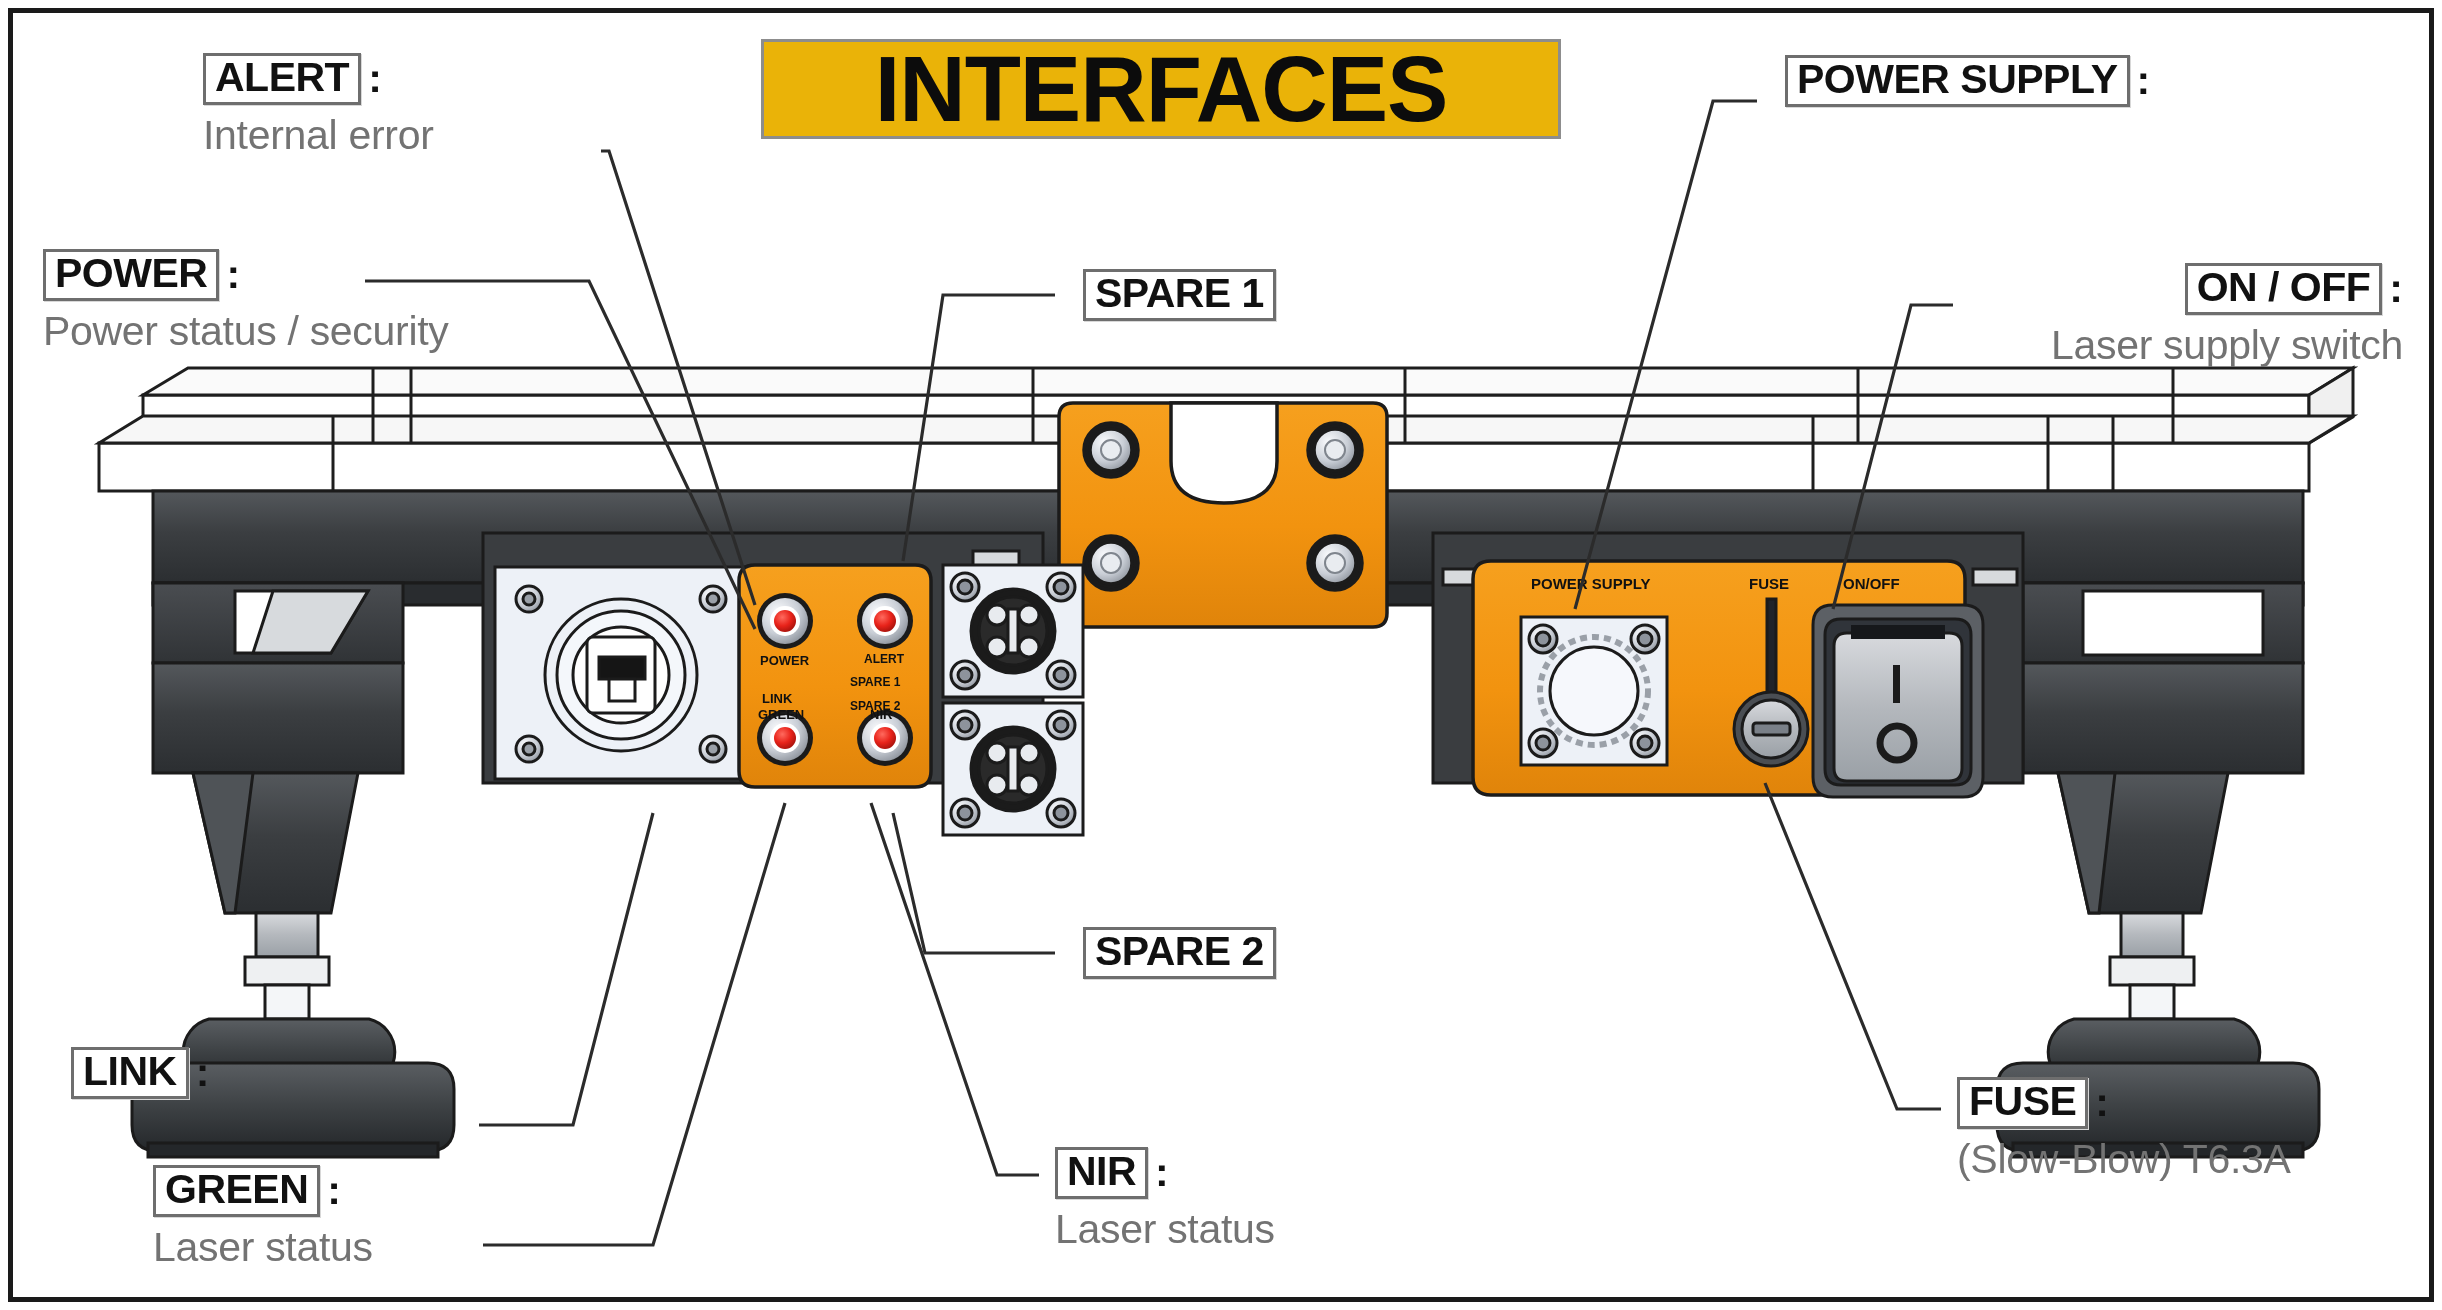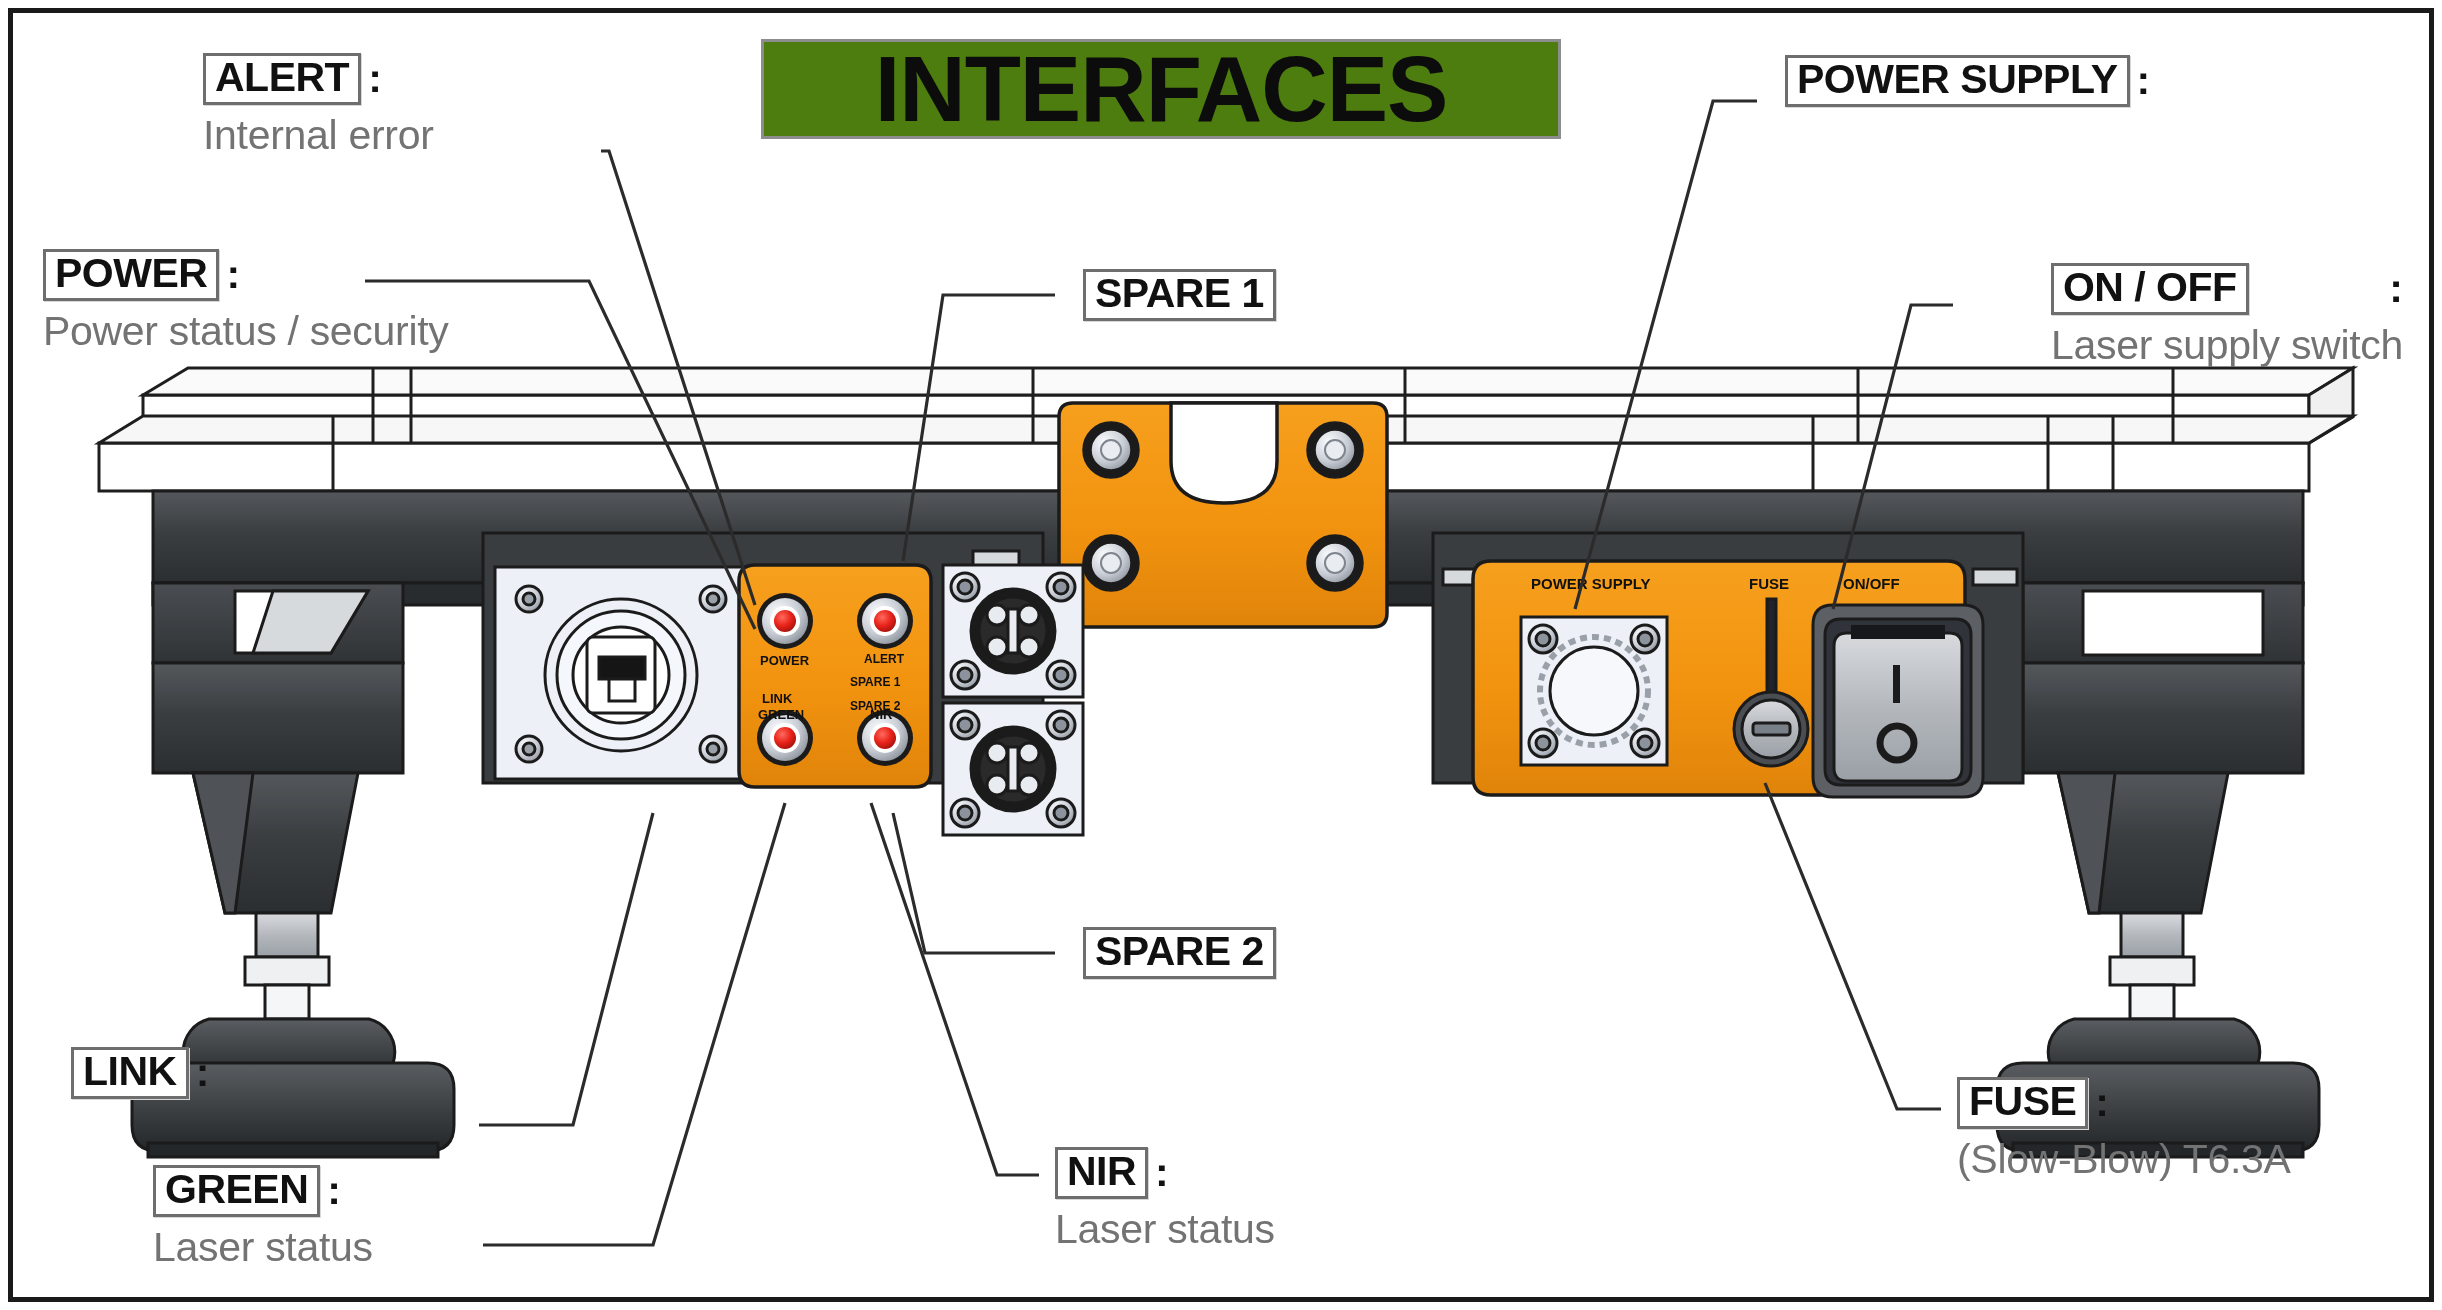--- a/index.html
+++ b/index.html
@@ -28,25 +28,25 @@
     font-family:"Liberation Sans",sans-serif;
     box-shadow:1px 1px 0 #d8d8d8;
   }
   .colon{font-size:41px;font-weight:bold;color:#111;margin-left:7px;}
   .desc{
     font-size:41px;color:#737373;line-height:1.16;margin-top:7px;
     font-family:"Liberation Sans",sans-serif;letter-spacing:-0.3px;
   }
   .desc div{white-space:nowrap;}
   .callout.right-al{text-align:right;}
-  .callout.right-al .tagline{justify-content:space-between;}
+  .callout.right-al .tagline{justify-content:flex-end;}
   
   #title-box{
     position:absolute;left:748px;top:26px;width:800px;height:100px;
-    border:3px solid #8d8d8d;background:#4d7c0f;box-sizing:border-box;
+    border:3px solid #8d8d8d;background:#eab308;box-sizing:border-box;
     display:flex;align-items:center;justify-content:center;
   }
   #title-text{
     font-size:92px;font-weight:bold;letter-spacing:-1px;color:#0c0c0c;
     font-family:"Liberation Sans",sans-serif;line-height:1;
   }
   
   #art{position:absolute;left:0;top:0;width:2426px;height:1294px;}
   .ld{fill:none;stroke:#2b2b2b;stroke-width:3.2;}
 </style>

